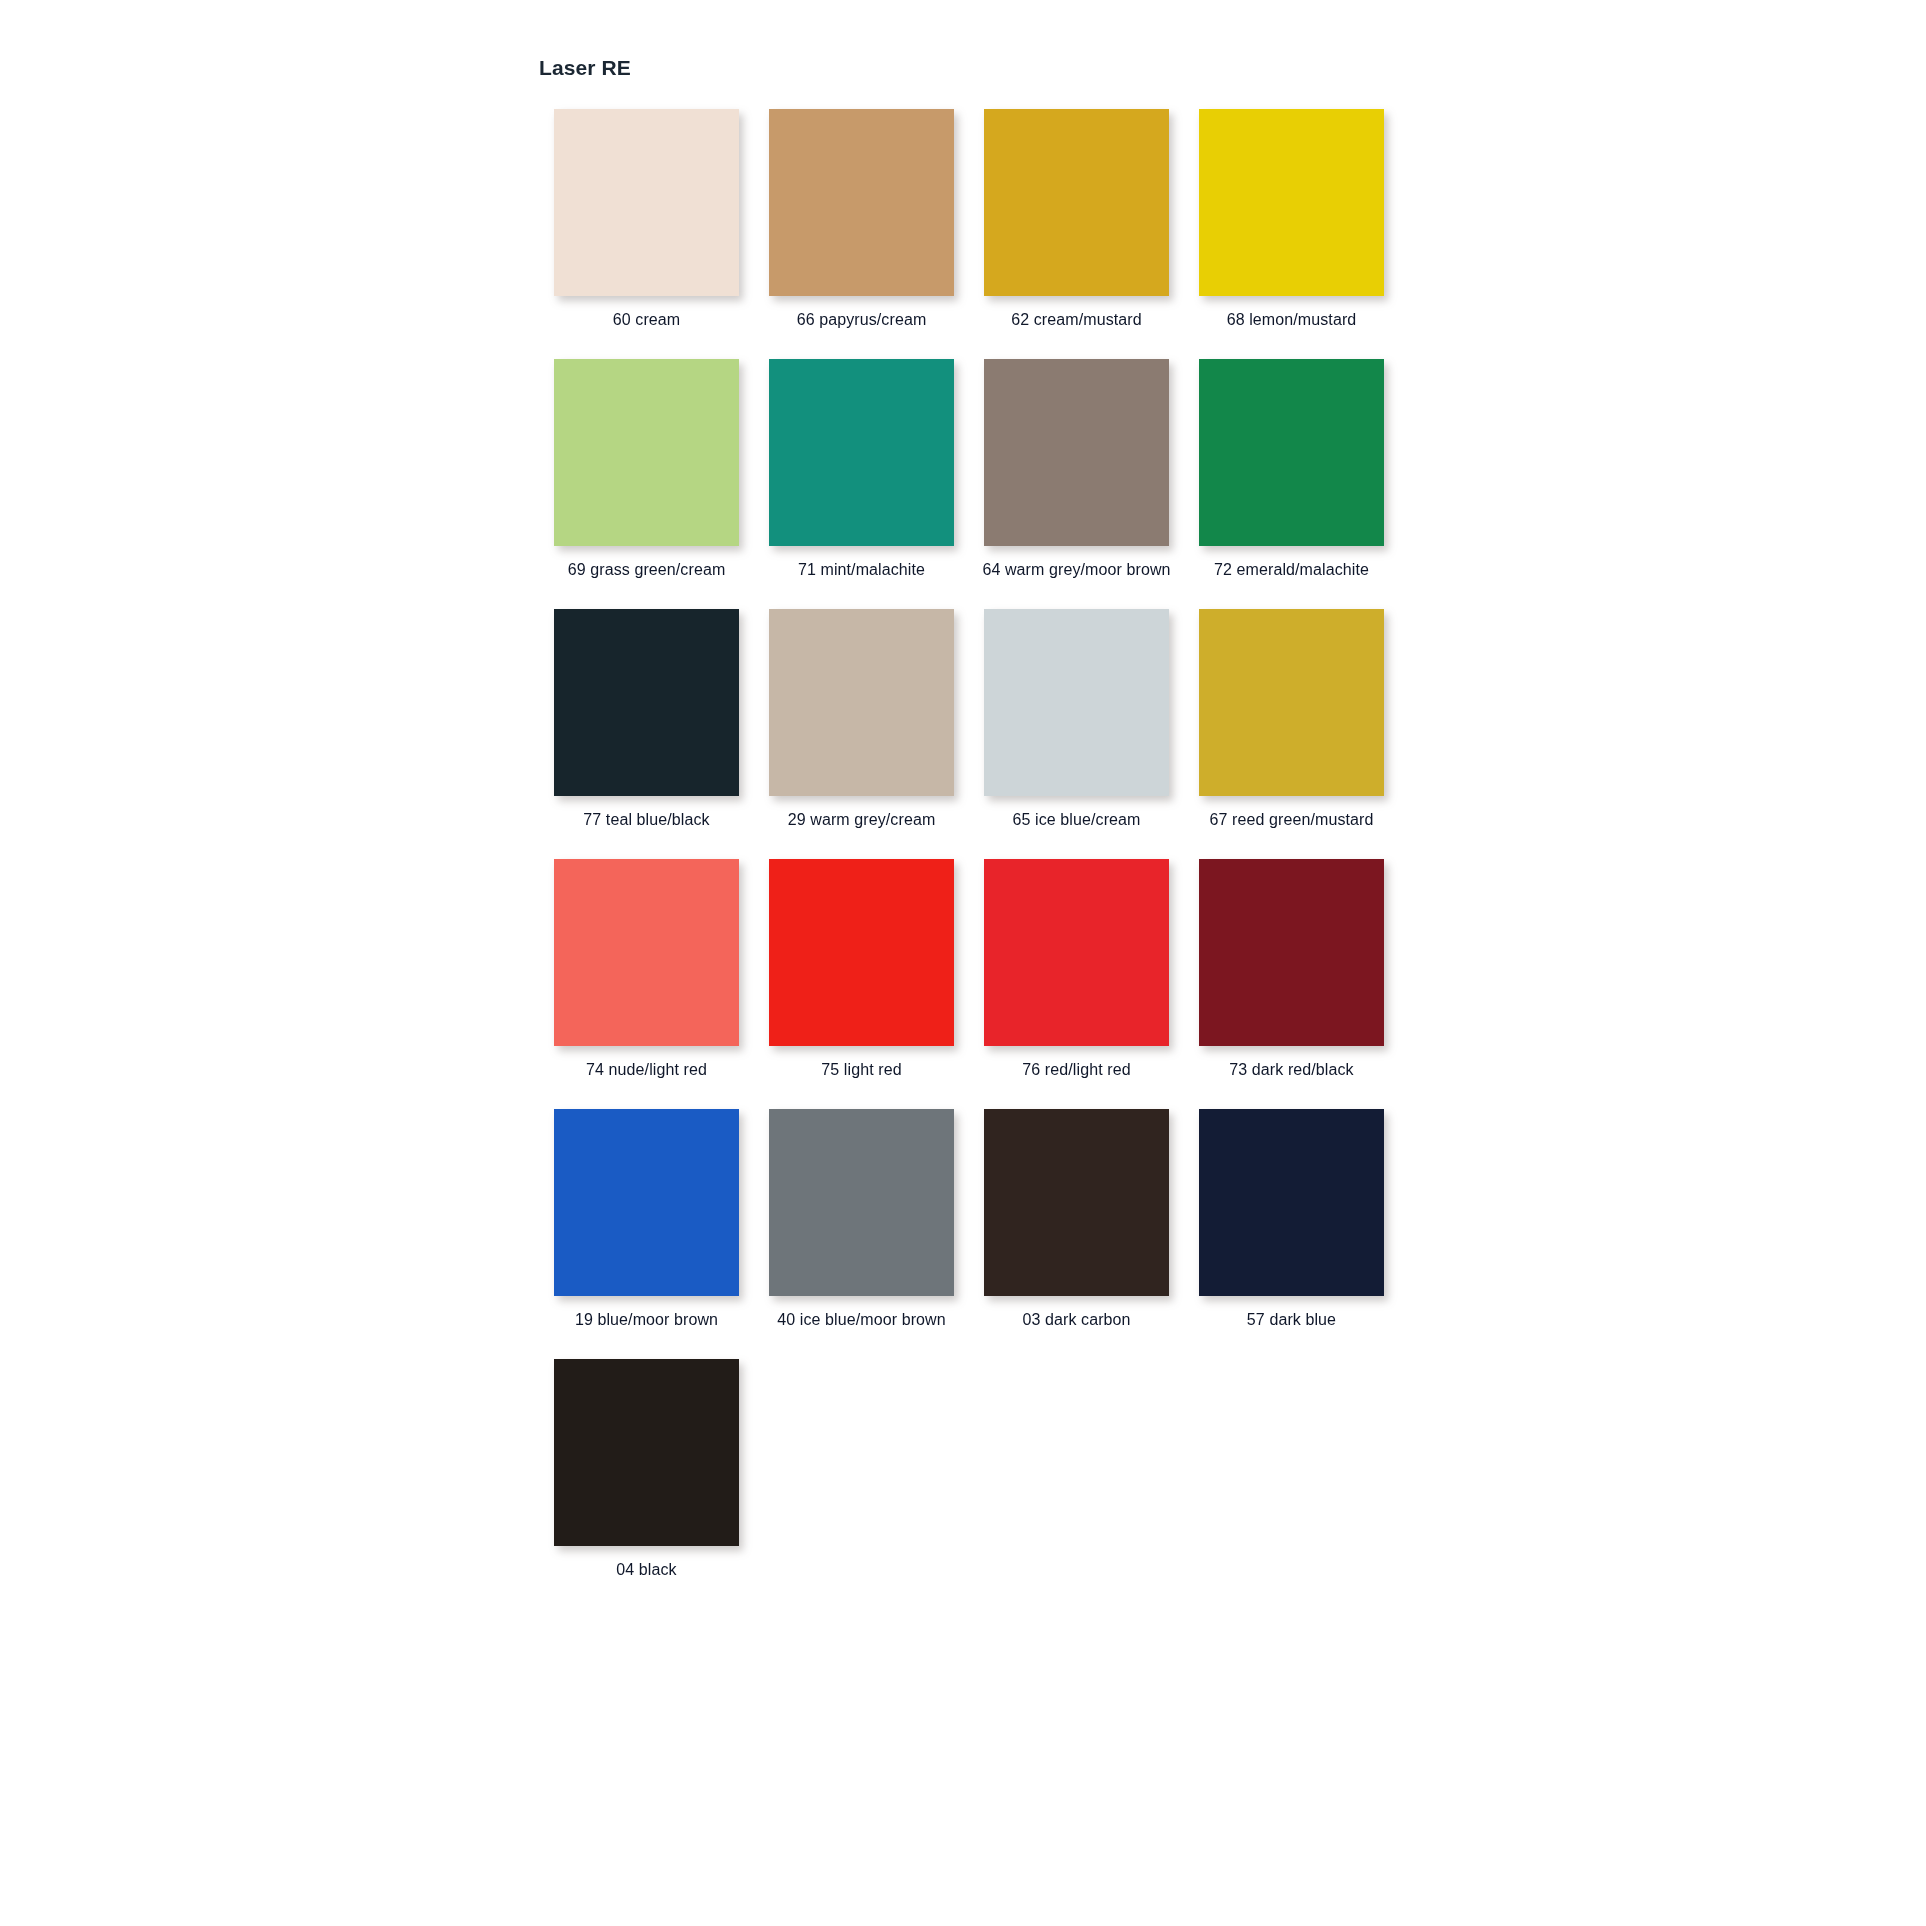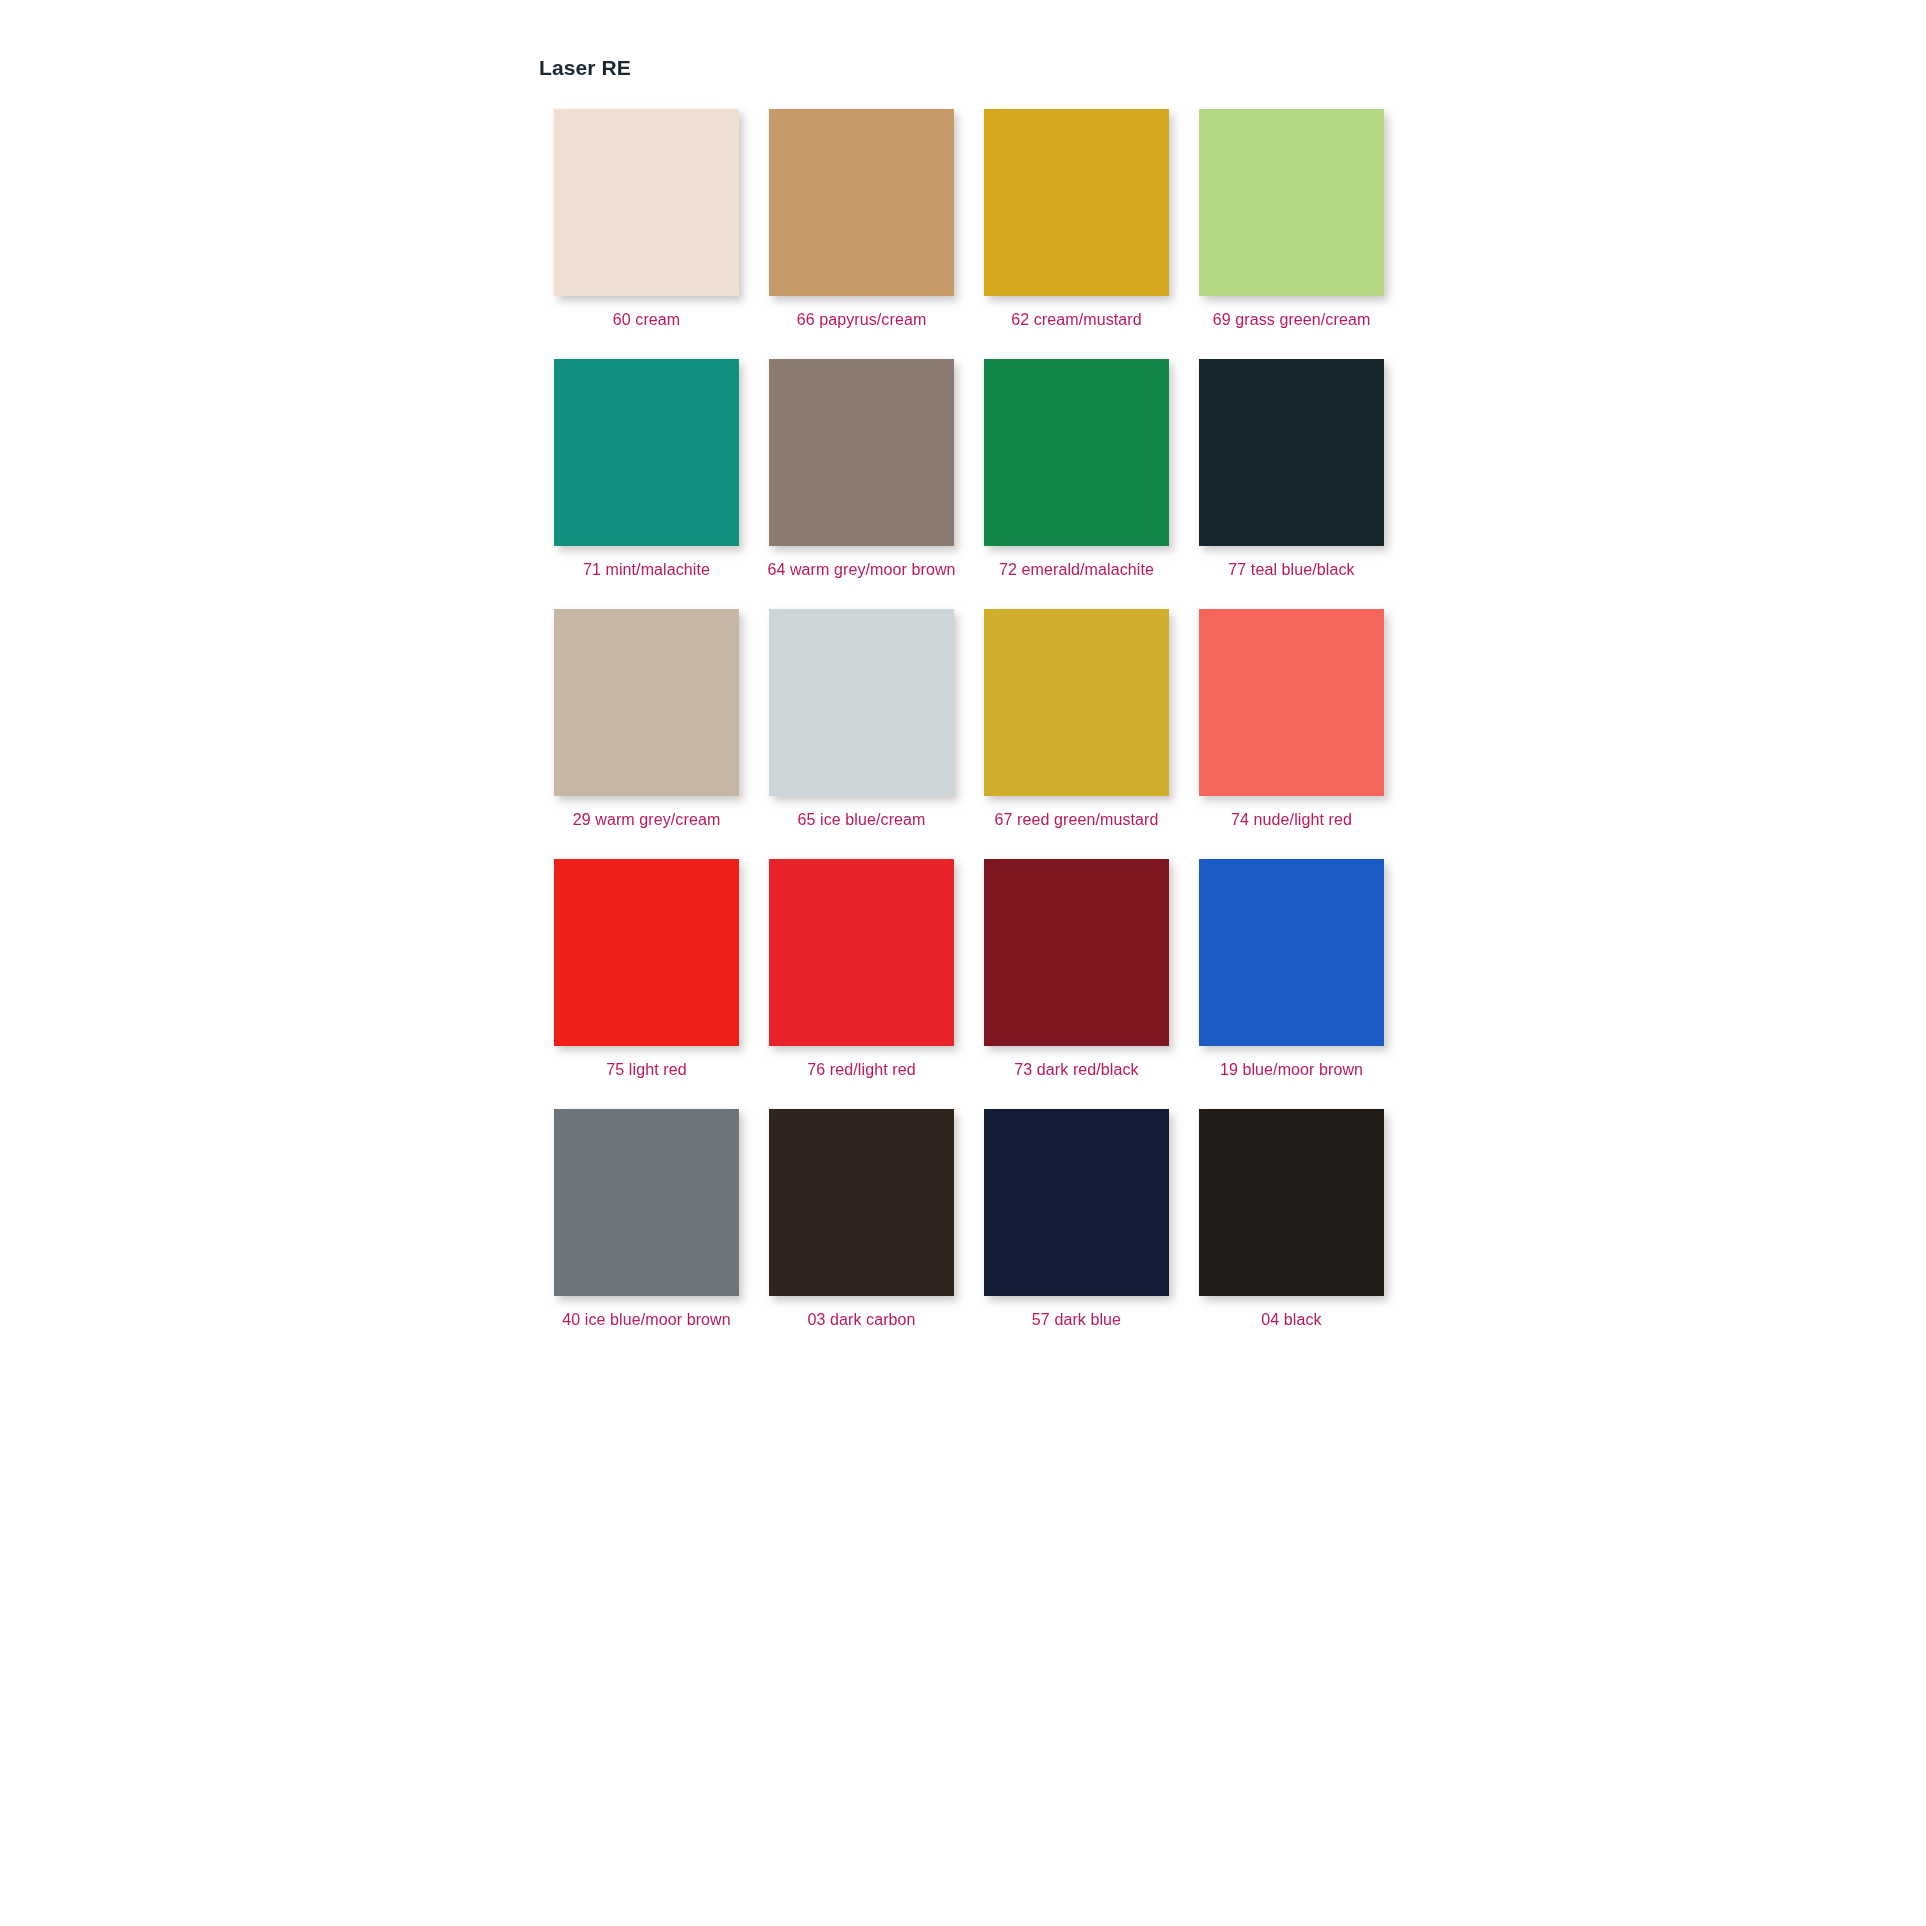--- a/index.html
+++ b/index.html
@@ -134,21 +134,21 @@
     background-position: 0 0, 0 0;
   }
 
   
   .swatch-label {
     margin-top: 3.9px;
     width: 193px;
     text-align: center;
     font-size: 16px;
     line-height: 1.32;
-    color: #be185d;
+    color: #0f172a;
     letter-spacing: 0.1px;
   }
 </style>
 </head>
 <body>
 
 <div class="page">
 
   <div class="page-title">Laser RE</div>
 
@@ -172,20 +172,28 @@
       <div class="swatch-cell">
         <div class="swatch-wrap">
           <div class="swatch" style="--base: #d5a81e; --dot: #c0920f; --dot2: #f0e2b4;">
             <div class="fabric"></div>
           </div>
         </div>
         <div class="swatch-label">62 cream/mustard</div>
       </div>
       <div class="swatch-cell">
         <div class="swatch-wrap">
+          <div class="swatch" style="--base: #e8cf04; --dot: #c2a112; --dot2: #f6e63a;">
+            <div class="fabric"></div>
+          </div>
+        </div>
+        <div class="swatch-label">68 lemon/mustard</div>
+      </div>
+      <div class="swatch-cell">
+        <div class="swatch-wrap">
           <div class="swatch" style="--base: #b5d683; --dot: #8cbd53; --dot2: #e9f0cf;">
             <div class="fabric"></div>
           </div>
         </div>
         <div class="swatch-label">69 grass green/cream</div>
       </div>
       <div class="swatch-cell">
         <div class="swatch-wrap">
           <div class="swatch" style="--base: #12907d; --dot: #0a6e62; --dot2: #2bb49a;">
             <div class="fabric"></div>

